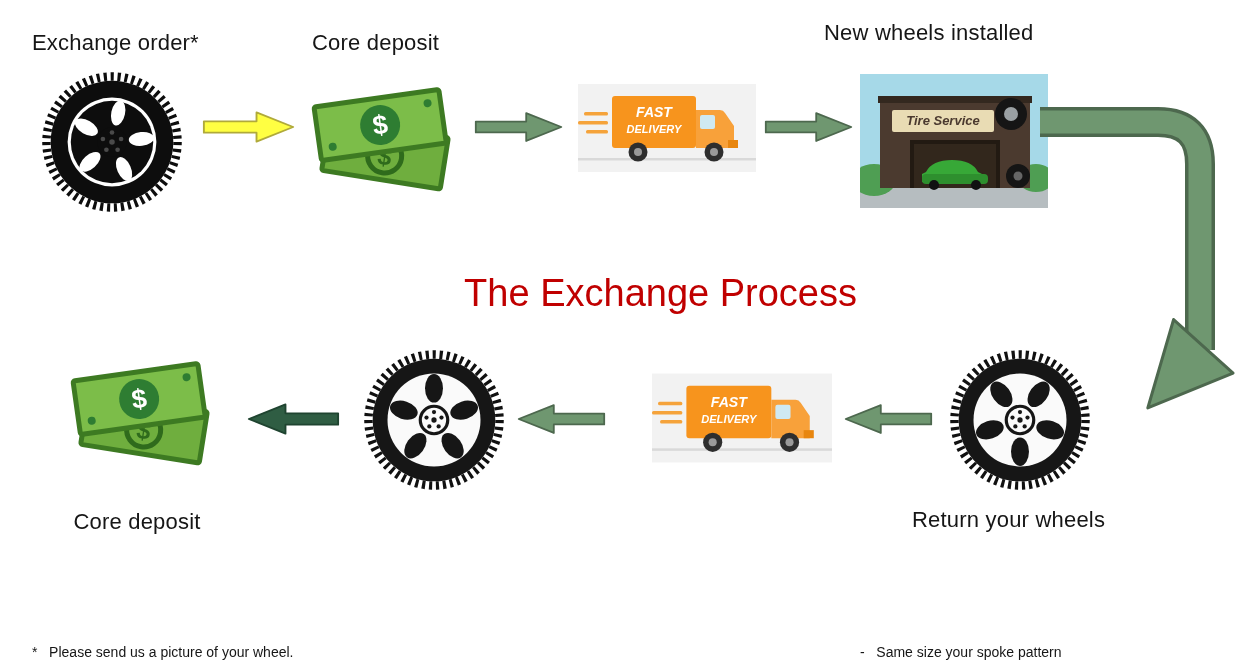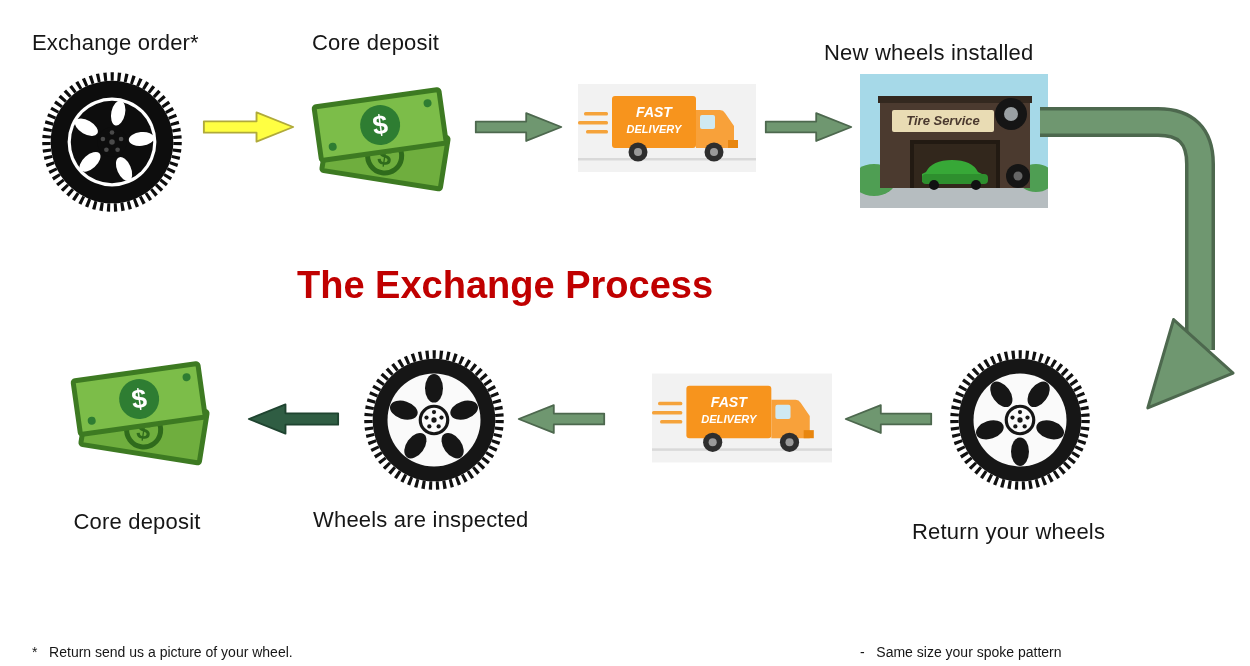--- a/index.html
+++ b/index.html
@@ -9,39 +9,39 @@
     position:relative; width:1250px; height:666px;
     background:#ffffff; overflow:hidden;
   }
   .abs { position:absolute; }
   .label {
     position:absolute; font-size:22px; font-weight:500; color:#161616;
     letter-spacing:.2px; white-space:nowrap;
   }
   .label.center2 { white-space:normal; text-align:center; line-height:1.5; }
   .title {
-    position:absolute; left:297px; top:264px; width:560px; text-align:left;
-    font-size:38px; font-weight:700; color:#C00000; white-space:nowrap;
+    position:absolute; left:297px; top:272px; width:560px; text-align:right;
+    font-size:38px; font-weight:400; color:#C00000; white-space:nowrap;
   }
   .footnote {
     position:absolute; font-size:14px; font-weight:500; color:#161616;
     line-height:1.7; white-space:pre;
   }
   .flip { transform:scaleX(-1); }
   svg { display:block; }
   svg text { font-family:"Liberation Sans", sans-serif; }
 </style>
 </head>
 <body>
 
 <div id="canvas">
 
   <div class="label" style="left:32px; top:30px;">Exchange order*</div>
   <div class="label" style="left:312px; top:30px;">Core deposit</div>
-  <div class="label" style="left:824px; top:40px;">New wheels installed</div>
+  <div class="label" style="left:824px; top:20px;">New wheels installed</div>
 
   <svg class="abs" style="left:38px; top:68px; width:148px; height:148px" viewBox="0 0 140 140">
     <circle cx="70" cy="70" r="62" fill="none" stroke="#0d0d0d" stroke-width="8" stroke-dasharray="3 3.6"></circle>
     <circle cx="70" cy="70" r="58" fill="#0d0d0d"></circle>
     <circle cx="70" cy="70" r="42" fill="#ffffff"></circle>
     <circle cx="70" cy="70" r="39" fill="#0d0d0d"></circle>
     <g fill="#ffffff">
       <ellipse cx="70" cy="42" rx="6.5" ry="12" transform="rotate(12 70 70)"></ellipse>
       <ellipse cx="70" cy="42" rx="6.5" ry="12" transform="rotate(84 70 70)"></ellipse>
       <ellipse cx="70" cy="42" rx="6.5" ry="12" transform="rotate(156 70 70)"></ellipse>
@@ -224,25 +224,24 @@
       <circle cx="74.4" cy="76.1" r="2"></circle>
         <circle cx="65.6" cy="76.1" r="2"></circle>
       <circle cx="62.9" cy="67.7" r="2"></circle>
         <circle cx="70" cy="70" r="2.5"></circle>
     </g>
   </svg>
 
   <div class="label center2" style="left:37px; top:505px; width:200px;">
     <div>Core deposit</div>
   </div>
-  <div class="label" style="left:313px; top:507px;">Wheels are inspected</div>
-  <div class="label" style="left:912px; top:507px;margin-top:12px;">Return your wheels</div>
+  <div class="label" style="left:912px; top:507px;">Return your wheels</div>
 
   <div class="footnote" style="left:32px; top:593px;">
-    <div>*   Return send us a picture of your wheel.</div>
+    <div>*   Please send us a picture of your wheel.</div>
     
   </div>
   <div class="footnote" style="left:860px; top:593px;">
     <div>-   Same size your spoke pattern</div>
     
   </div>
 
 </div>
 
 </body></html>

